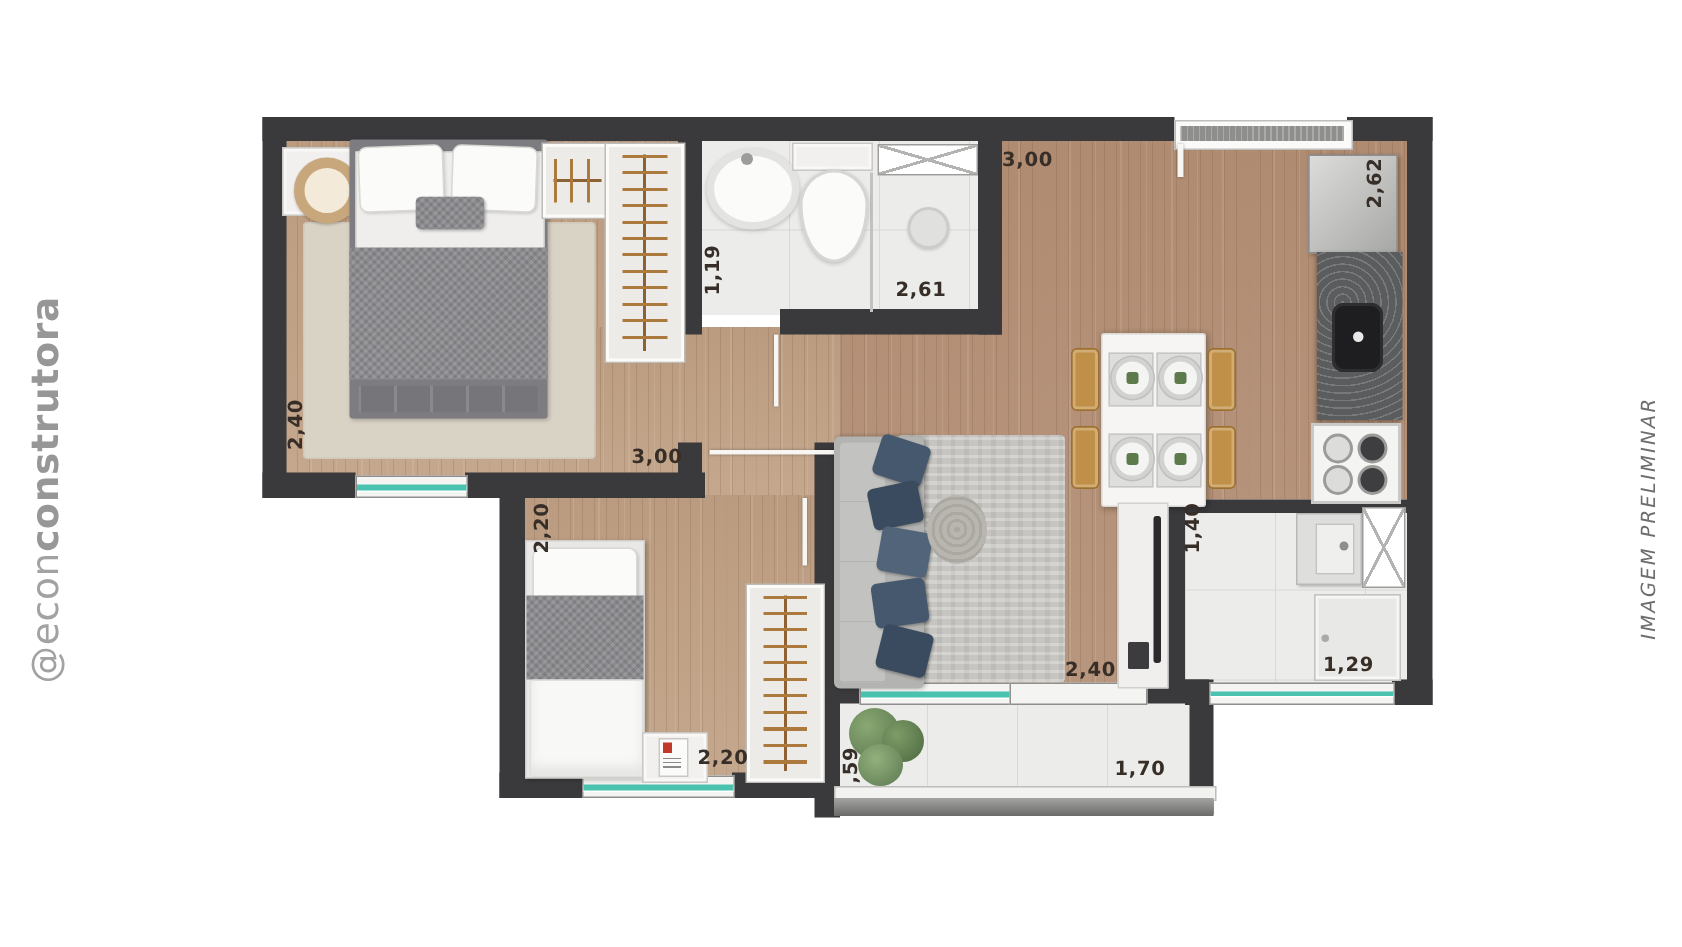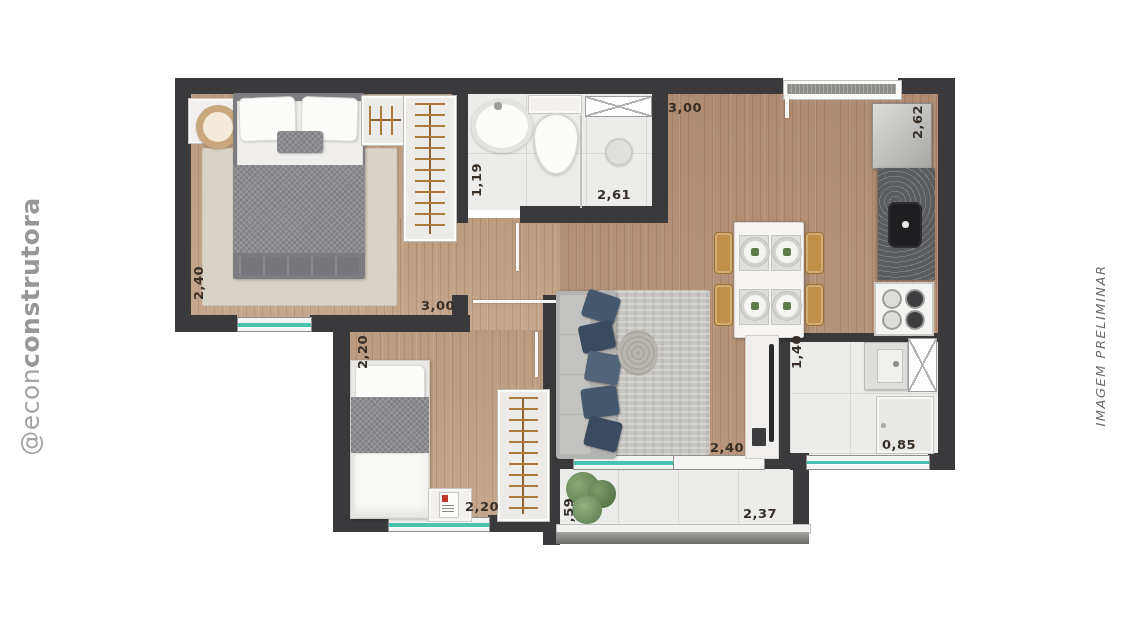--- a/index.html
+++ b/index.html
@@ -264,21 +264,21 @@
   <div class="dim" style="left:438px;top:305px;">3,00</div>
   <div class="dim v" style="left:476px;top:180px;">1,19</div>
   <div class="dim" style="left:614px;top:194px;">2,61</div>
   <div class="dim" style="left:685px;top:107px;">3,00</div>
   <div class="dim v" style="left:917px;top:122px;">2,62</div>
   <div class="dim v" style="left:796px;top:352px;">1,40</div>
   <div class="dim" style="left:727px;top:447px;">2,40</div>
   <div class="dim v" style="left:362px;top:352px;">2,20</div>
   <div class="dim" style="left:482px;top:506px;">2,20</div>
   <div class="dim v" style="left:568px;top:510px;">,59</div>
-  <div class="dim" style="left:760px;top:513px;">2,37</div>
-  <div class="dim" style="left:899px;top:444px;">0,85</div>
+  <div class="dim" style="left:760px;top:513px;">1,70</div>
+  <div class="dim" style="left:899px;top:444px;">1,29</div>
 
   <div class="wm-left">
     <span>@econ</span><b>construtora</b>
   </div>
   <div class="wm-right">IMAGEM PRELIMINAR</div>
 
 </div>
 
 </body></html>

